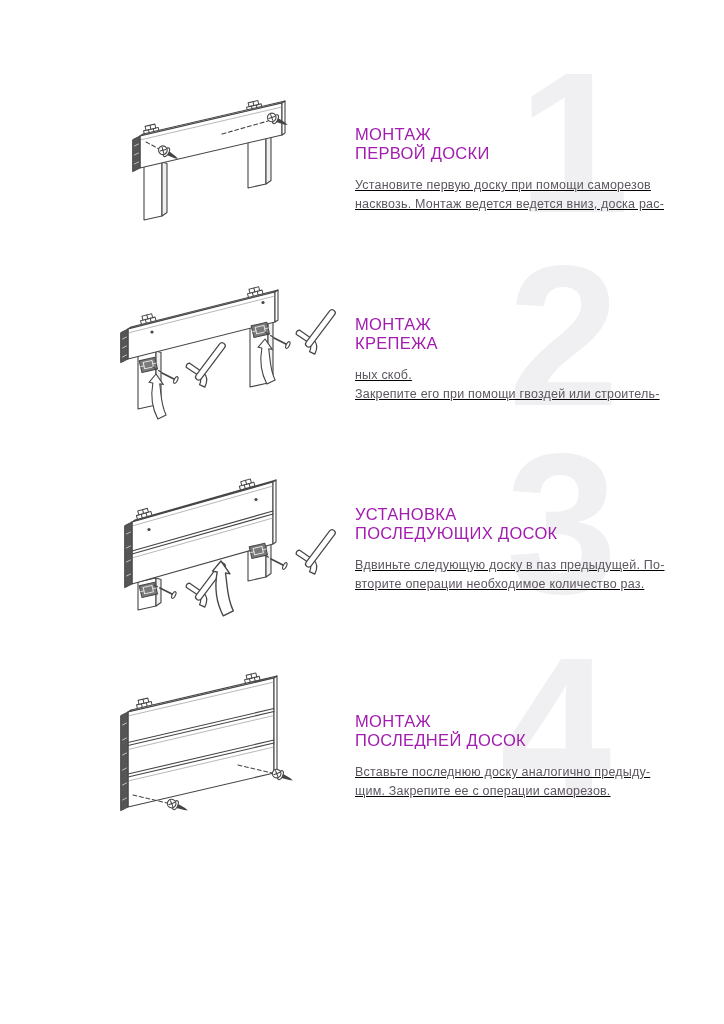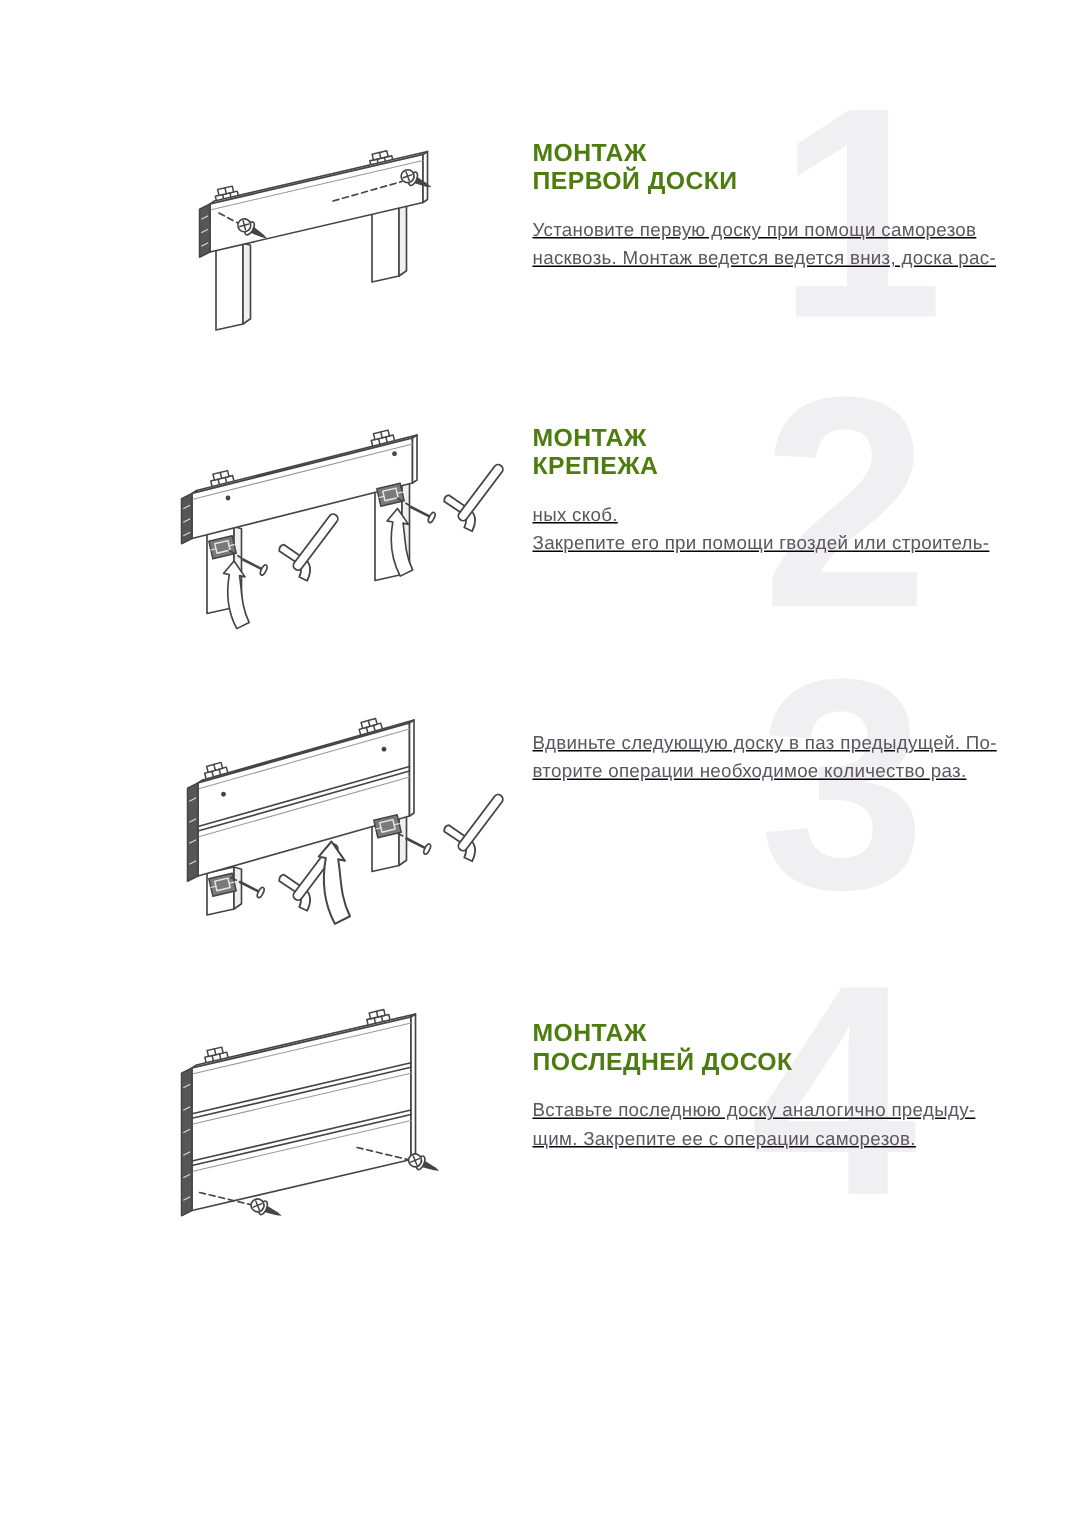--- a/index.html
+++ b/index.html
@@ -10,22 +10,22 @@
   }
   .step { position:absolute; left:0; width:724px; height:0; }
   .wm {
     position:absolute; z-index:0;
     font:700 200px/1 "Liberation Sans", sans-serif;
     color:#f0eff1; user-select:none; letter-spacing:-4px;
   }
   .illus { position:absolute; z-index:1; }
   .txt { position:absolute; left:355px; top:8px; z-index:1; width:300px; }
   .txt h2 {
-    font-size:16.5px; line-height:19px; font-weight:700;
-    color:#4d7c0f; letter-spacing:0.3px;
+    font-size:16.5px; line-height:19px; font-weight:400;
+    color:#a21caf; letter-spacing:0.3px;margin-top:32px;
   }
   .txt .body { margin-top:13px;text-decoration:underline; }
   .txt .ln {
     font-size:12.5px; line-height:19px; color:#5d5660;
     letter-spacing:0.2px; white-space:nowrap;
   }
   svg .dash { stroke:#454545; stroke-width:1.1; stroke-dasharray:4 2.6; fill:none; }
   svg .cap  { fill:#565656; stroke:#454545; stroke-width:1; }
   svg .capline { stroke:#d8d8d8; stroke-width:0.8; }
   svg .cham { stroke:#9a9a9a; stroke-width:0.7; }
@@ -198,20 +198,21 @@
         <use href="#g-nail" transform="translate(67,128) rotate(27)"></use>
         <line class="dash" x1="172" y1="95.5" x2="177" y2="98"></line>
         <use href="#g-nail" transform="translate(178,99) rotate(27)"></use>
         <use href="#g-hammer" transform="translate(100,144) rotate(37)"></use>
         <use href="#g-hammer" transform="translate(210,111) rotate(37)"></use>
         <use href="#g-arrow" transform="translate(128,101) scale(1.12)"></use>
       </g>
     </svg>
 
     <div class="txt">
+      <h2><span>УСТАНОВКА</span><br><span>ПОСЛЕДУЮЩИХ ДОСОК</span></h2>
       <div class="body">
         <div class="ln">Вдвиньте следующую доску в паз предыдущей. По-</div>
         <div class="ln">вторите операции необходимое количество раз.</div>
       </div>
     </div>
   </section>
 
   <section class="step" style="top:672px">
     <div class="wm" style="left:500px; top:-44px">4</div>
 

